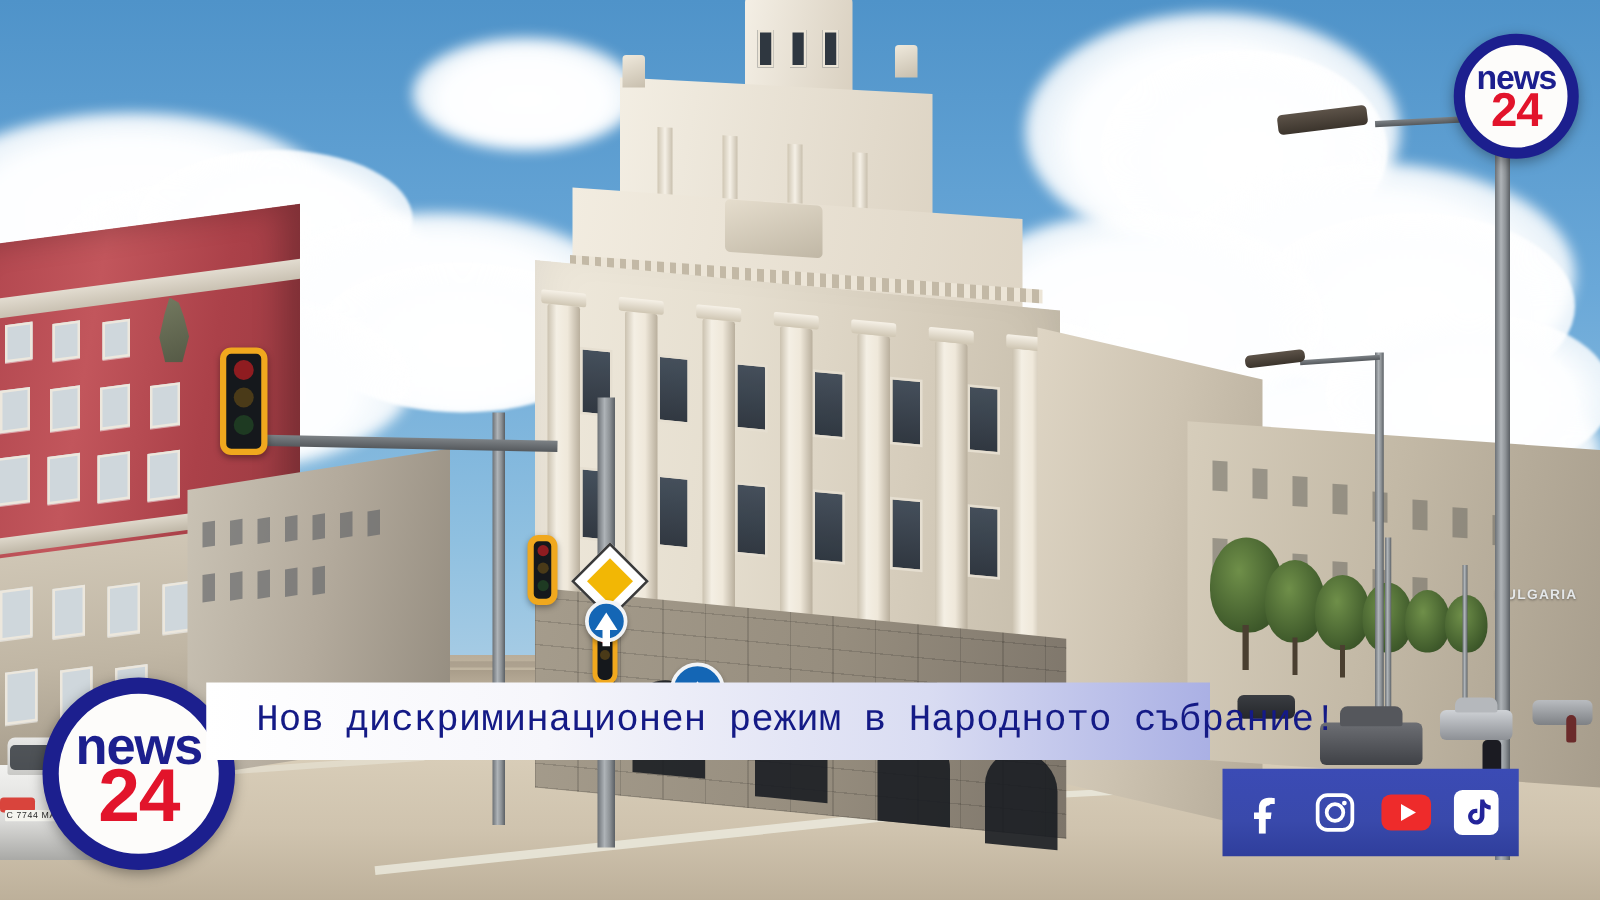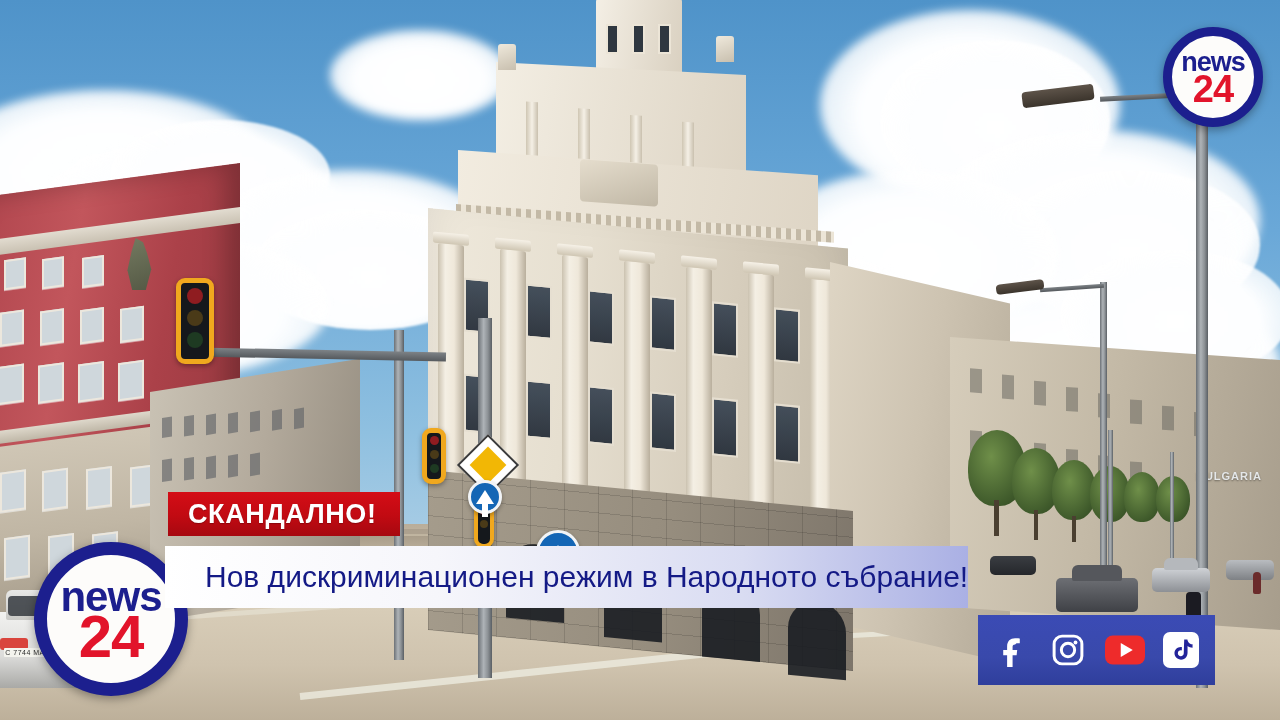--- a/index.html
+++ b/index.html
@@ -283,21 +283,21 @@
     text-shadow: 0 1px 1px rgba(0,0,0,.25);
   }
   .headline1 {
     position: absolute; left: 165px; top: 546px;
     width: 803px; height: 62px;
     background: linear-gradient(90deg, #ffffff 0%, #f6f6fb 34%, #d9dcf2 72%, #aab0e4 100%);
     display: flex; align-items: center;
     padding-left: 40px;
   }
   .headline1 span {
-    font-family: Liberation Sans, sans-serif;
+    font-family: Liberation Mono, monospace;
     font-size: 30px; color: #141a86; white-space: nowrap;
   }
   .headline2 {
     position: absolute; left: 165px; top: 610px;
     width: 798px; height: 78px;
     background: linear-gradient(90deg, #1a2184 0%, #2a35a3 45%, #3f4ec0 78%, #4a59cc 100%);
     display: flex; align-items: center;
     padding-left: 40px;
   }
   .headline2 span {
@@ -561,23 +561,20 @@
   <div class="logo" id="logo-top">
     <span class="ln-news">news</span>
     <span class="ln-24">24</span>
   </div>
 
   <div class="logo" id="logo-bottom">
     <span class="ln-news">news</span>
     <span class="ln-24">24</span>
   </div>
 
-  <div class="kicker">
-    <span>СКАНДАЛНО!</span>
-  </div>
 
   <div class="headline1">
     <span>Нов дискриминационен режим в Народното събрание!</span>
   </div>
 
 
   <div class="social">
     <div class="soc">
       <svg width="34" height="34" viewBox="0 0 24 24" aria-hidden="true">
         <path fill="#ffffff" d="M15.2 7.2h2.3V3.9c-.4-.05-1.76-.18-3.35-.18-3.32 0-5.6 2.03-5.6 5.76V12H5.8v3.7h2.75V24h3.86v-8.3h2.84l.42-3.7h-3.26V9.86c0-1.07.29-1.8 1.79-1.8z"></path>

